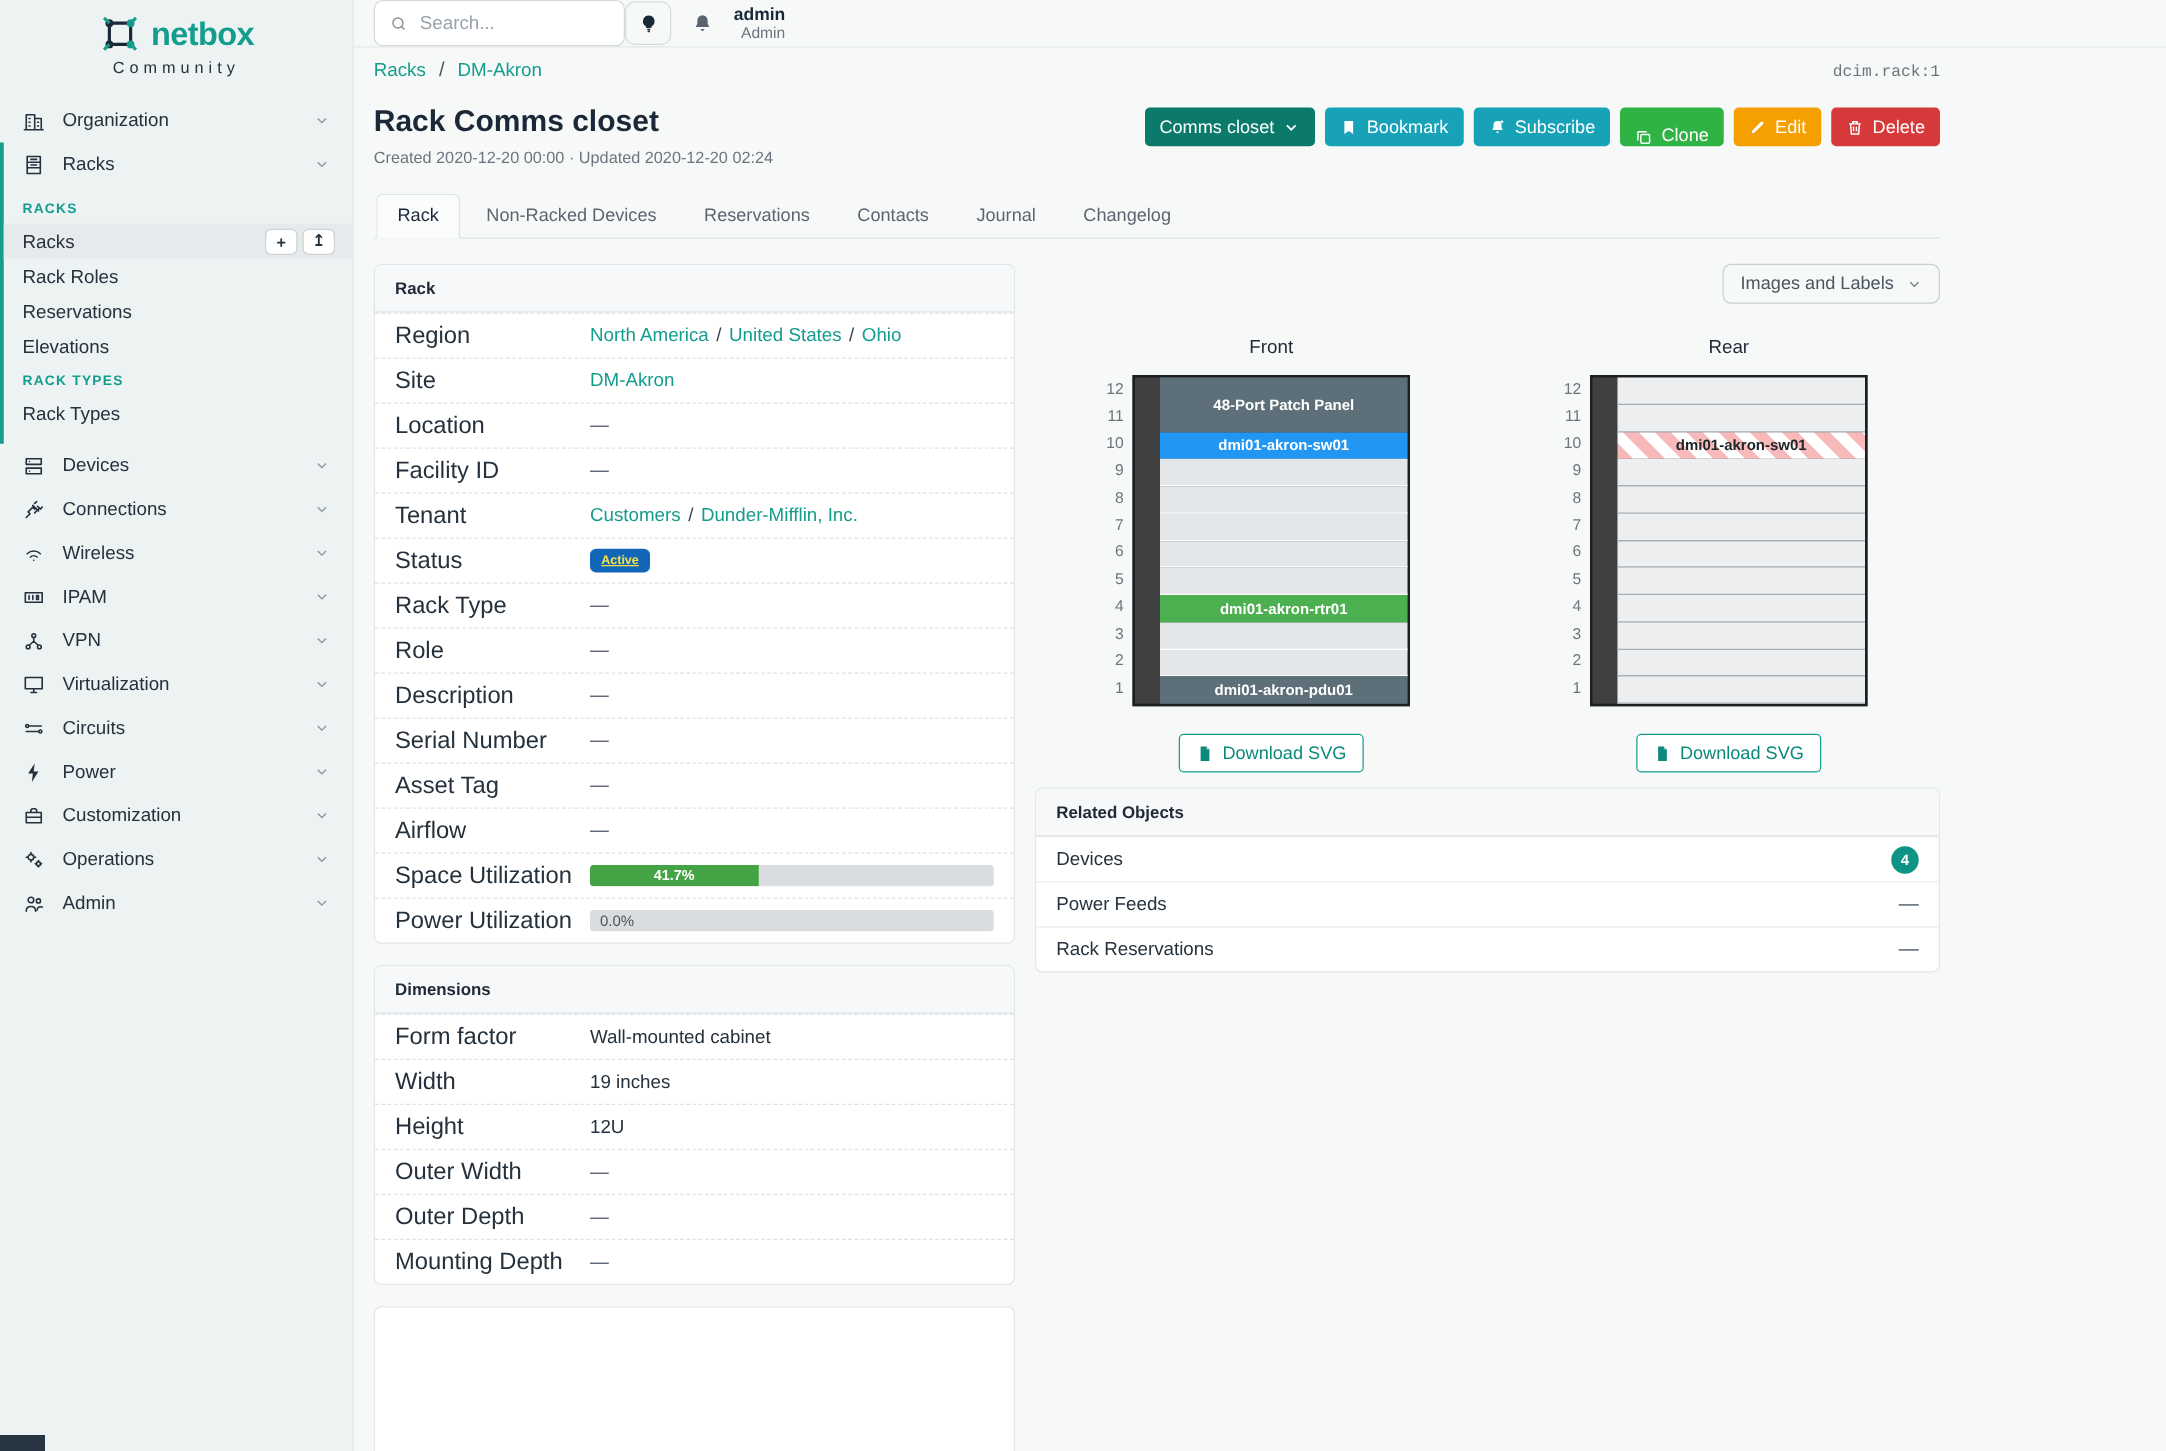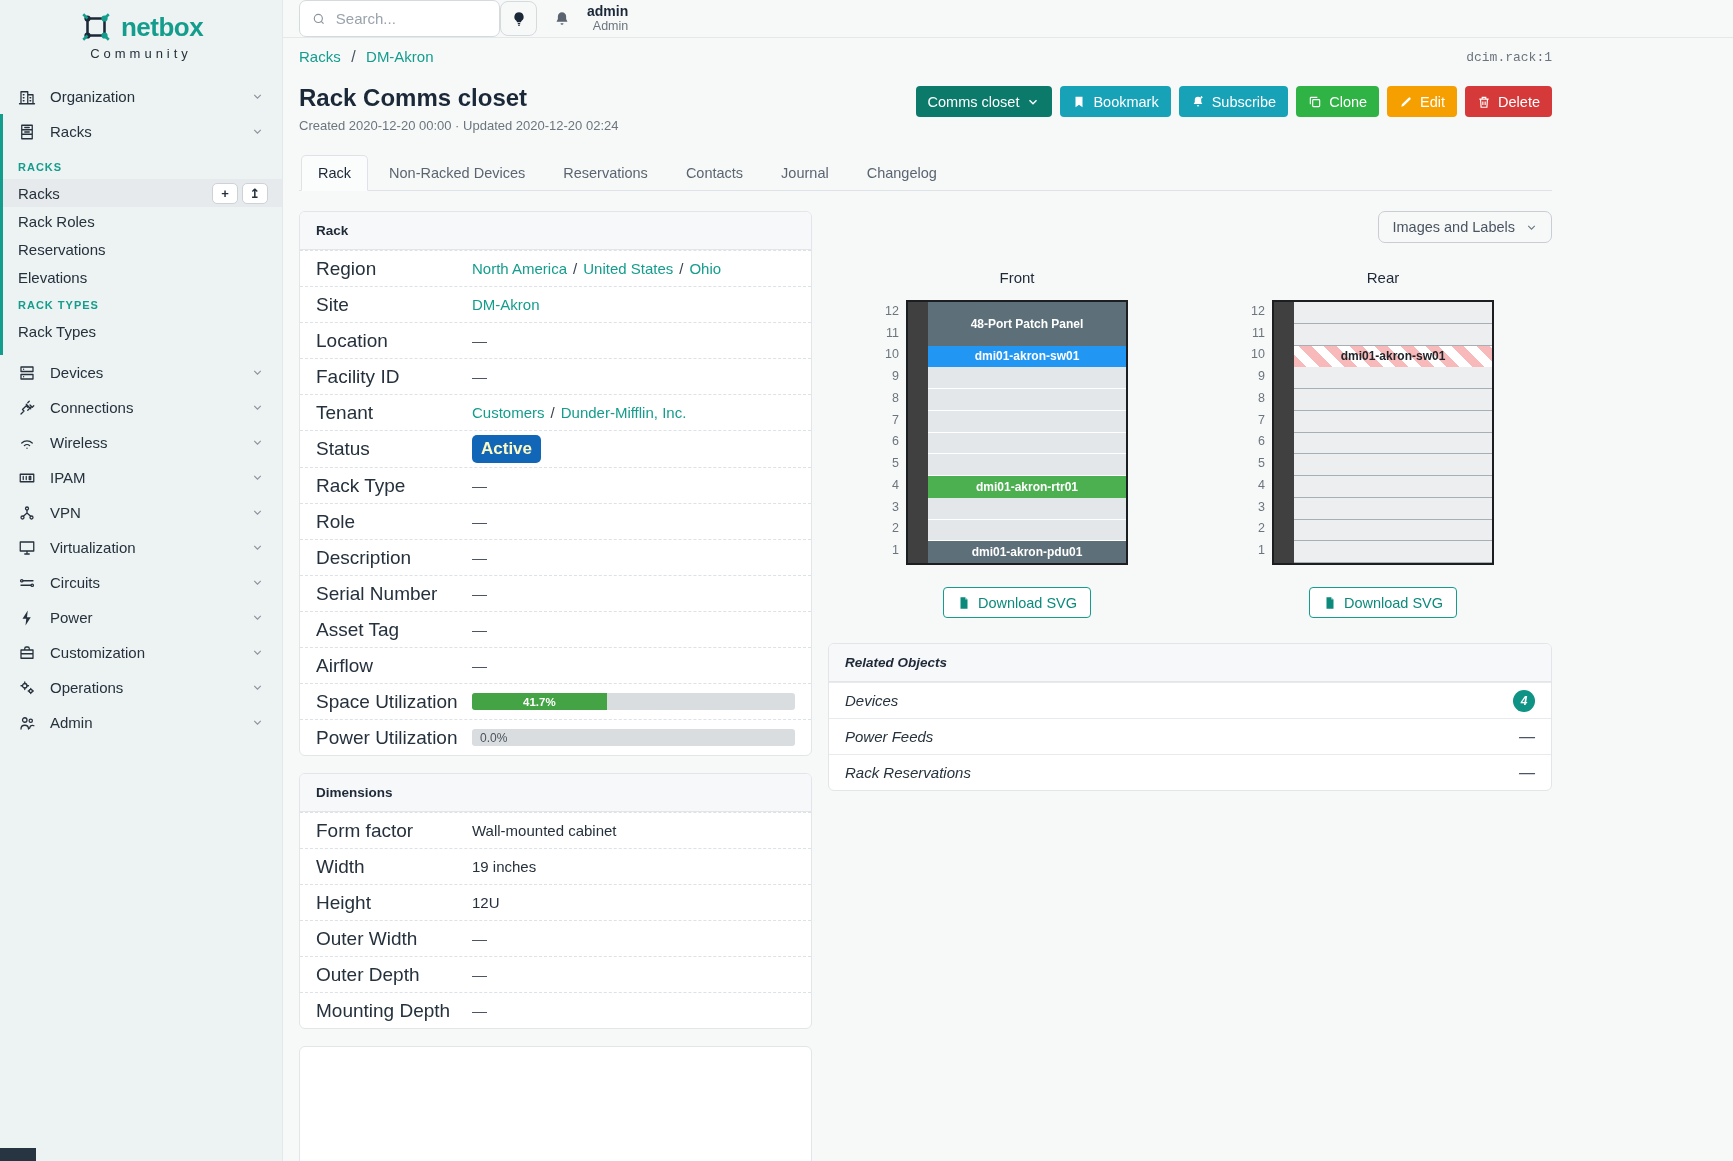--- a/index.html
+++ b/index.html
@@ -55,21 +55,21 @@
   .obj-id { font-family:"Liberation Mono","DejaVu Sans Mono",monospace; font-size:13px; color:#6c757d; }
   .title-row { display:flex; justify-content:space-between; align-items:flex-start; margin-top:18px; }
   .page-title { font-size:24px; font-weight:bold; color:#1b2838; }
   .page-meta { margin-top:6px; font-size:13px; color:#6c757d; }
   .actions { display:flex; gap:8px; margin-top:2px; }
   .btn { display:flex; align-items:center; gap:7px; height:31px; padding:0 12px; border:none; border-radius:4px;
     color:#fff; font-size:14.5px; cursor:pointer; font-family:inherit; }
   .btn svg { width:14px; height:14px; }
   .btn-group { background:#0b7a6b; }
   .btn-cyan { background:#17a2b8; }
-  .btn-green { background:#2fb344; }
+  .btn-green { background:#2fb344;align-items:flex-end; }
   .btn-orange { background:#f59f00; }
   .btn-red { background:#d63939; }
 
   .tabs { display:flex; gap:4px; margin-top:22px; border-bottom:1px solid #dfe3e7; padding-left:2px; }
   .tab { padding:9px 16px; font-size:14.5px; color:#5b6570; cursor:pointer; border:1px solid transparent;
     border-radius:5px 5px 0 0; margin-bottom:-1px; }
   .tab.active { background:#fbfcfc; border-color:#dfe3e7; border-bottom-color:#fbfcfc; color:#1b2838; }
 
   .columns { display:flex; gap:16px; margin-top:20px; align-items:flex-start; }
   .left-col { width:513px; }
@@ -78,22 +78,22 @@
   .panel { background:#fff; border:1px solid #e2e6e9; border-radius:6px; margin-bottom:17px; overflow:hidden; }
   .panel-header { background:#f6f8f9; border-bottom:1px solid #e2e6e9; padding:11px 16px;
     font-size:13.5px; font-weight:bold; color:#1f2937; }
   .irow { display:flex; align-items:center; min-height:36px; padding:4px 16px; border-top:1px dashed #dde2e6; }
   .irow:first-of-type { border-top:none; }
   .ilabel { width:156px; min-width:156px; font-size:19px; color:#25313c; }
   .ival { flex:1; font-size:15px; color:#25313c; display:flex; align-items:center; }
   .ival a { color:#149d8d; text-decoration:none; cursor:pointer; }
   .ival .sep { color:#374151; margin:0 6px; }
   .dash { color:#4b5563; }
-  .badge-status { background:#1266b8; color:#fef9c3; font-size:17px; font-weight:bold;
-    padding:4px 9px; border-radius:5px; }
+  .badge-status { background:#1266b8; color:#fde047; font-size:10px; font-weight:bold;
+    padding:4px 9px; border-radius:5px;text-decoration:underline; }
   .progress { position:relative; flex:1; height:17px; background:#d9dde0; border-radius:3px; overflow:hidden; }
   .progress-fill { height:100%; background:#44a344; display:flex; align-items:center; justify-content:center; }
   .progress-fill span { color:#fff; font-size:11.5px; font-weight:bold; }
   .progress-text-dark { position:absolute; left:8px; top:0; height:100%; display:flex; align-items:center;
     font-size:12px; color:#49525a; }
 
   
   .toggle-row { display:flex; justify-content:flex-end; }
   .select-btn { display:flex; align-items:center; gap:10px; height:32px; padding:0 13px; background:#f7f9f9;
     border:1px solid #c9ced3; border-radius:7px; font-size:14.5px; color:#4a5560; cursor:pointer; }
@@ -111,21 +111,21 @@
   .u-empty-f { background:#e4e7e9; border-bottom:1px solid #fff; font-weight:normal; }
   .u-empty-r { background:#eceef0; border-bottom:1px solid #a7aeb4; font-weight:normal; }
   .u-slate { background:#5d6f79; color:#fff; }
   .u-blue  { background:#2196f3; color:#fff; }
   .u-green { background:#4caf50; color:#fff; }
   .u-striped { color:#212529;
     background:repeating-linear-gradient(45deg,#f7b9b9 0,#f7b9b9 9px,#ffffff 9px,#ffffff 18px); }
   .dl-row { display:flex; justify-content:center; padding-left:26px; margin-top:22px; }
   .dl-btn { display:flex; align-items:center; gap:7px; height:31px; padding:0 13px; background:#fff;
     border:1px solid #149d8d; border-radius:4px; color:#0b8a7b; font-size:14.5px; cursor:pointer; }
-  .related { margin-top:25px;font-style:italic; }
+  .related { margin-top:12px; }
   .rrow { display:flex; align-items:center; justify-content:space-between; min-height:36px;
     padding:6px 16px; border-top:1px solid #e8ebee; cursor:pointer; }
   .rrow .lbl { font-size:15px; color:#25313c; }
   .count-badge { min-width:22px; height:22px; border-radius:11px; background:#0e9384; color:#fff;
     font-size:12px; font-weight:bold; display:flex; align-items:center; justify-content:center; padding:0 6px; }
   .sliver { height:130px; margin-bottom:0; }
 </style>
 </head>
 <body>
 

